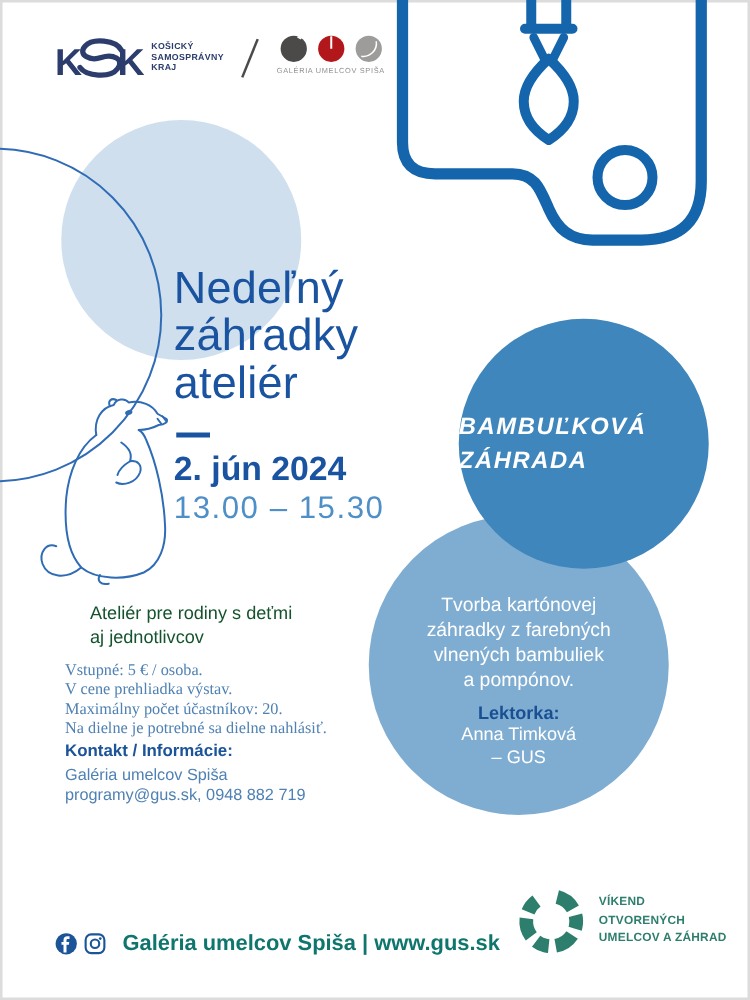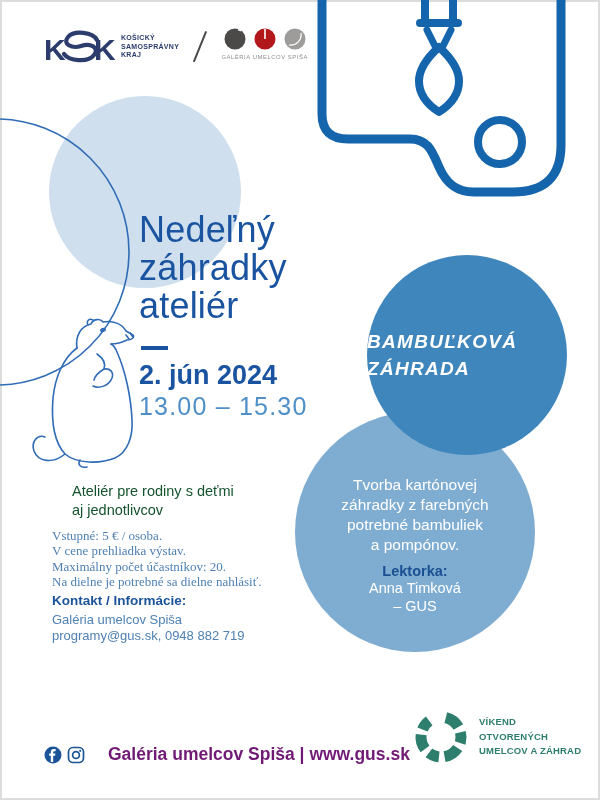--- a/index.html
+++ b/index.html
@@ -45,21 +45,21 @@
                   letter-spacing: 1.3px; line-height: 27px; font-style: italic; }
   .circle-desc { top: 412px; left: 295px; width: 240px; height: 240px;
                  border-radius: 50%; background: #7fadd2; z-index: 3;
                  text-align: center; padding-top: 63px; }
   .circle-desc .desc-line { font-size: 15.5px; color: #ffffff; line-height: 20px; }
   .lector-label { margin-top: 7px; font-size: 14.5px; font-weight: bold; color: #1a4f92; line-height: 18px; }
   .lector-line { font-size: 14.5px; color: #ffffff; line-height: 17.5px; }
 
   
   .footer { top: 744px; left: 44px; display: flex; align-items: center; z-index: 5; }
-  .footer-text { margin-left: 23px; font-size: 17.5px; font-weight: bold; color: #701a75; }
+  .footer-text { margin-left: 13px; font-size: 17.5px; font-weight: bold; color: #0f766e; }
   .vopz { top: 708px; left: 412px; display: flex; align-items: center; z-index: 5; }
   .vopz-text { margin-left: 9px; font-size: 9.5px; font-weight: bold;
                color: #2e7e6d; line-height: 14.8px; letter-spacing: .2px; white-space: nowrap; }
 
   svg { display: block; }
   .deco { z-index: 1; }
   .txt { z-index: 5; }
 </style>
 </head>
 <body>
@@ -137,21 +137,21 @@
   </div>
   <div class="abs contact-h txt">Kontakt / Informácie:</div>
   <div class="abs contact txt">
     <div>Galéria umelcov Spiša</div>
     <div>programy@gus.sk, 0948 882 719</div>
   </div>
 
   <div class="abs circle-desc">
     <div class="desc-line">Tvorba kartónovej</div>
     <div class="desc-line">záhradky z farebných</div>
-    <div class="desc-line">potrebné bambuliek</div>
+    <div class="desc-line">vlnených bambuliek</div>
     <div class="desc-line">a pompónov.</div>
     <div class="lector-label">Lektorka:</div>
     <div class="lector-line">Anna Timková</div>
     <div class="lector-line">– GUS</div>
   </div>
   <div class="abs circle-event">
     <div>BAMBUĽKOVÁ</div>
     <div>ZÁHRADA</div>
   </div>
 

